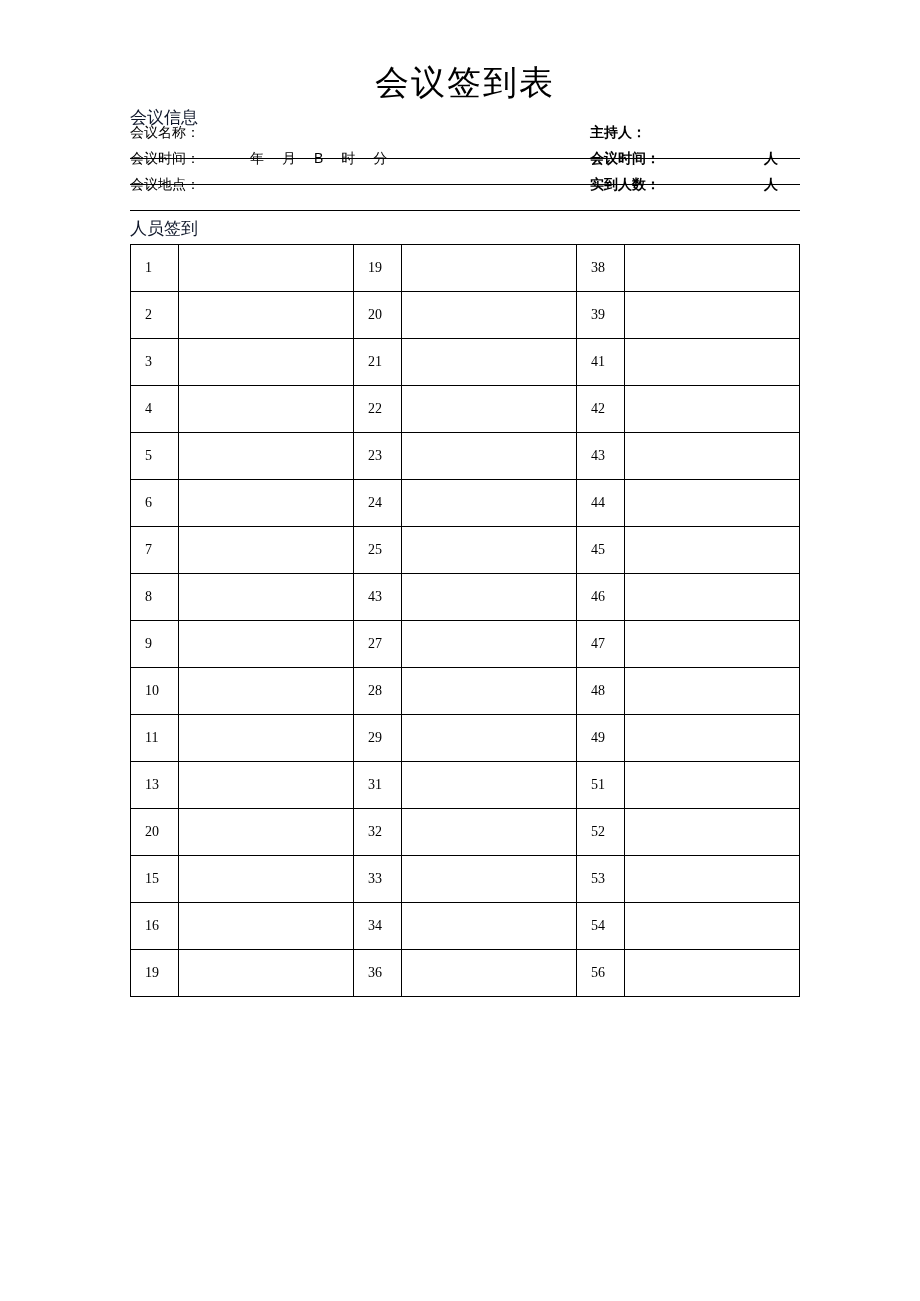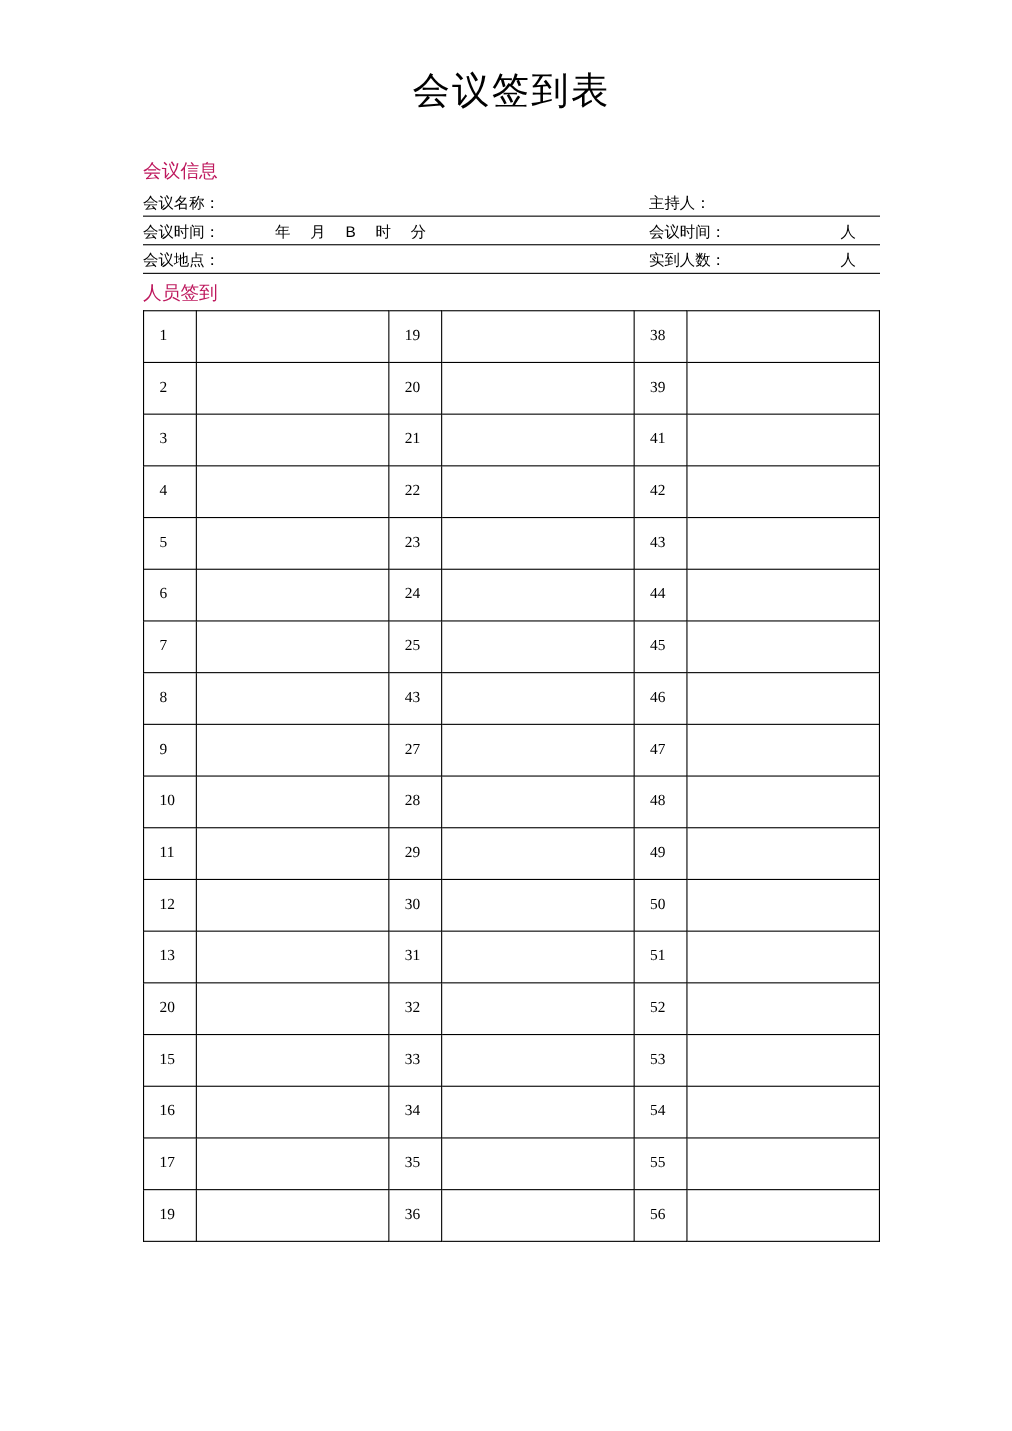--- a/index.html
+++ b/index.html
@@ -7,52 +7,52 @@
       font-family: "SimSun", "宋体", serif;
       background: #fff;
       color: #000;
       width: 920px;
       padding: 60px 120px 60px 130px;
     }
     .page-title {
       text-align: center;
       font-size: 34px;
       font-weight: normal;
-      margin-bottom: 38px;
       letter-spacing: 2px;
     }
     .section-header {
-      color: #be185d;
+      color: #0f172a;
       font-size: 17px;
       margin-bottom: 4px;
       font-weight: normal;
     }
     .info-block {
       margin-bottom: 6px;
     }
     .info-row {
       display: flex;
       border-bottom: 1px solid #000;
       font-size: 14px;
       height: 26px;
       align-items: flex-end;
-      padding-bottom: 2px;
+      padding-bottom: 16px;
       justify-content: flex-end;
     }
     .info-left {
       flex: 1;
       display: flex;
       align-items: flex-end;
       gap: 0;
     }
     .info-right {
       width: 210px;
       display: flex;
       align-items: flex-end;
       gap: 0;
+      font-weight: bold;
     }
     .label {
       white-space: nowrap;
     }
     .time-units {
       display: flex;
       gap: 18px;
       margin-left: 50px;
     }
     .unit-b {
@@ -213,28 +213,20 @@
         </tr>
         <tr>
           <td class="num">11</td>
           <td class="sig"></td>
           <td class="num">29</td>
           <td class="sig"></td>
           <td class="num">49</td>
           <td class="sig"></td>
         </tr>
         <tr>
-          <td class="num">12</td>
-          <td class="sig"></td>
-          <td class="num">30</td>
-          <td class="sig"></td>
-          <td class="num">50</td>
-          <td class="sig"></td>
-        </tr>
-        <tr>
           <td class="num">13</td>
           <td class="sig"></td>
           <td class="num">31</td>
           <td class="sig"></td>
           <td class="num">51</td>
           <td class="sig"></td>
         </tr>
         <tr>
           <td class="num">20</td>
           <td class="sig"></td>
@@ -250,28 +242,20 @@
           <td class="sig"></td>
           <td class="num">53</td>
           <td class="sig"></td>
         </tr>
         <tr>
           <td class="num">16</td>
           <td class="sig"></td>
           <td class="num">34</td>
           <td class="sig"></td>
           <td class="num">54</td>
-          <td class="sig"></td>
-        </tr>
-        <tr>
-          <td class="num">17</td>
-          <td class="sig"></td>
-          <td class="num">35</td>
-          <td class="sig"></td>
-          <td class="num">55</td>
           <td class="sig"></td>
         </tr>
         <tr>
           <td class="num">19</td>
           <td class="sig"></td>
           <td class="num">36</td>
           <td class="sig"></td>
           <td class="num">56</td>
           <td class="sig"></td>
         </tr>

